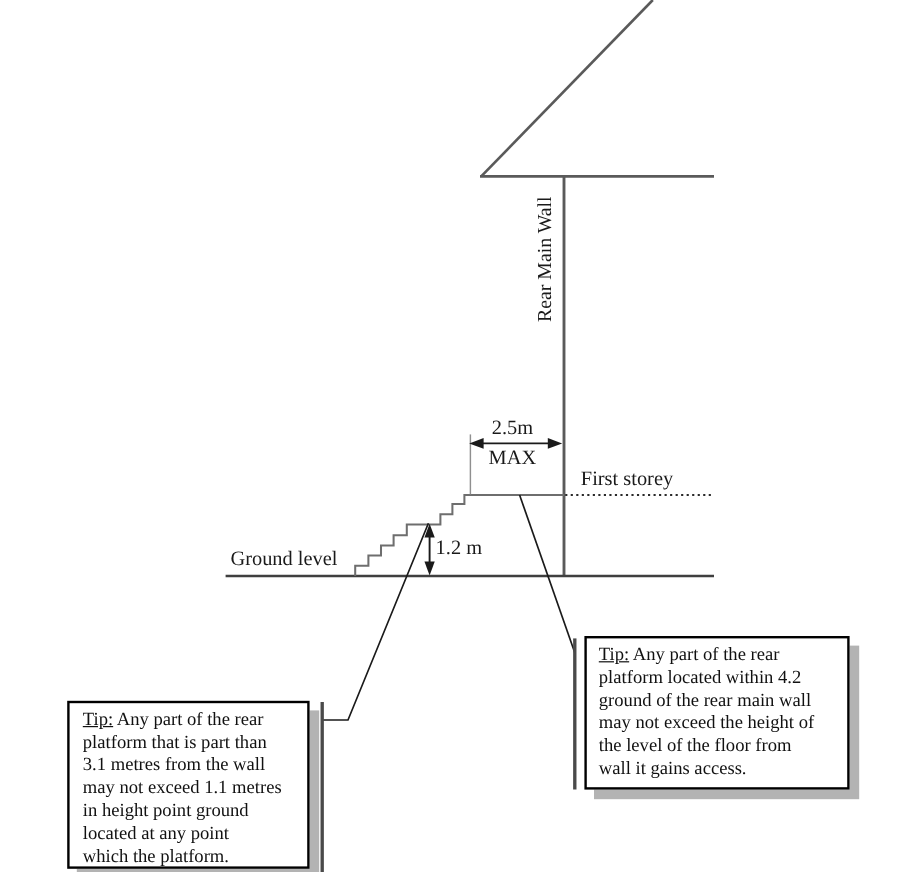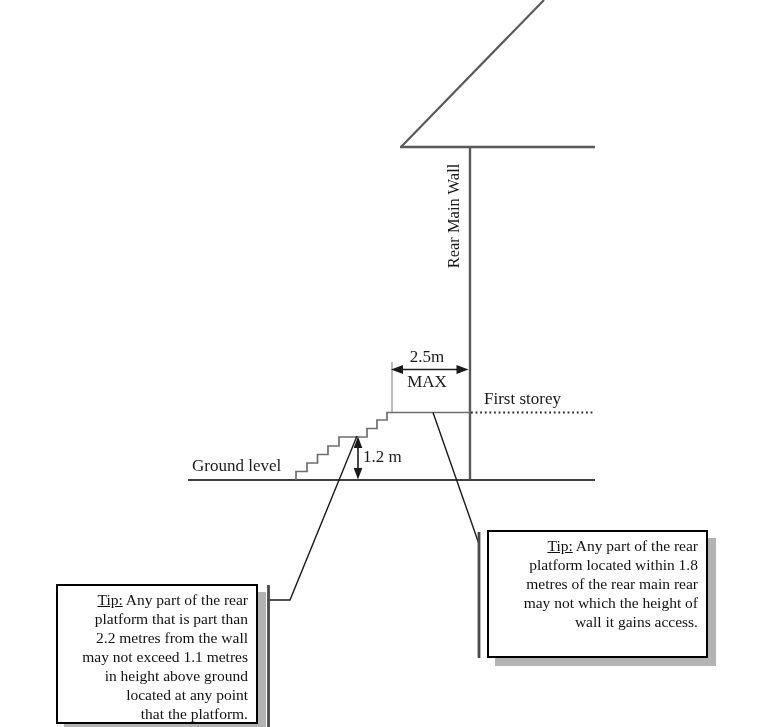--- a/index.html
+++ b/index.html
@@ -26,21 +26,20 @@
   }
   .tip-box {
     position: absolute;
     box-sizing: border-box;
     background: #ffffff;
     border: 2px solid #000000;
     box-shadow: 8px 8px 0 0 #b3b3b3;
     color: #111111;
     font-size: 15.5px;
     line-height: 19px;
-    text-align: right;
   }
   .tip-box .tip-line {
     white-space: nowrap;
   }
   .tip-label {
     text-decoration: underline;
   }
   .tip-box-left {
     left: 56px;
     top: 584px;
@@ -107,28 +106,29 @@
     <text x="484" y="404" font-size="17">First storey</text>
 
     <text x="363" y="462" font-size="17">1.2 m</text>
 
     <text x="192" y="471" font-size="17">Ground level</text>
   </svg>
 
   <div class="tip-box tip-box-left">
     <div class="tip-line"><span class="tip-label">Tip:</span><span> Any part of the rear</span></div>
     <div class="tip-line">platform that is part than</div>
-    <div class="tip-line">2.2 metres from the wall</div>
+    <div class="tip-line">3.1 metres from the wall</div>
     <div class="tip-line">may not exceed 1.1 metres</div>
-    <div class="tip-line">in height above ground</div>
+    <div class="tip-line">in height point ground</div>
     <div class="tip-line">located at any point</div>
-    <div class="tip-line">that the platform.</div>
+    <div class="tip-line">which the platform.</div>
   </div>
 
   <div class="tip-box tip-box-right">
     <div class="tip-line"><span class="tip-label">Tip:</span><span> Any part of the rear</span></div>
-    <div class="tip-line">platform located within 1.8</div>
-    <div class="tip-line">metres of the rear main rear</div>
-    <div class="tip-line">may not which the height of</div>
+    <div class="tip-line">platform located within 4.2</div>
+    <div class="tip-line">ground of the rear main wall</div>
+    <div class="tip-line">may not exceed the height of</div>
+    <div class="tip-line">the level of the floor from</div>
     <div class="tip-line">wall it gains access.</div>
   </div>
 
 </div>
 
 </body></html>

